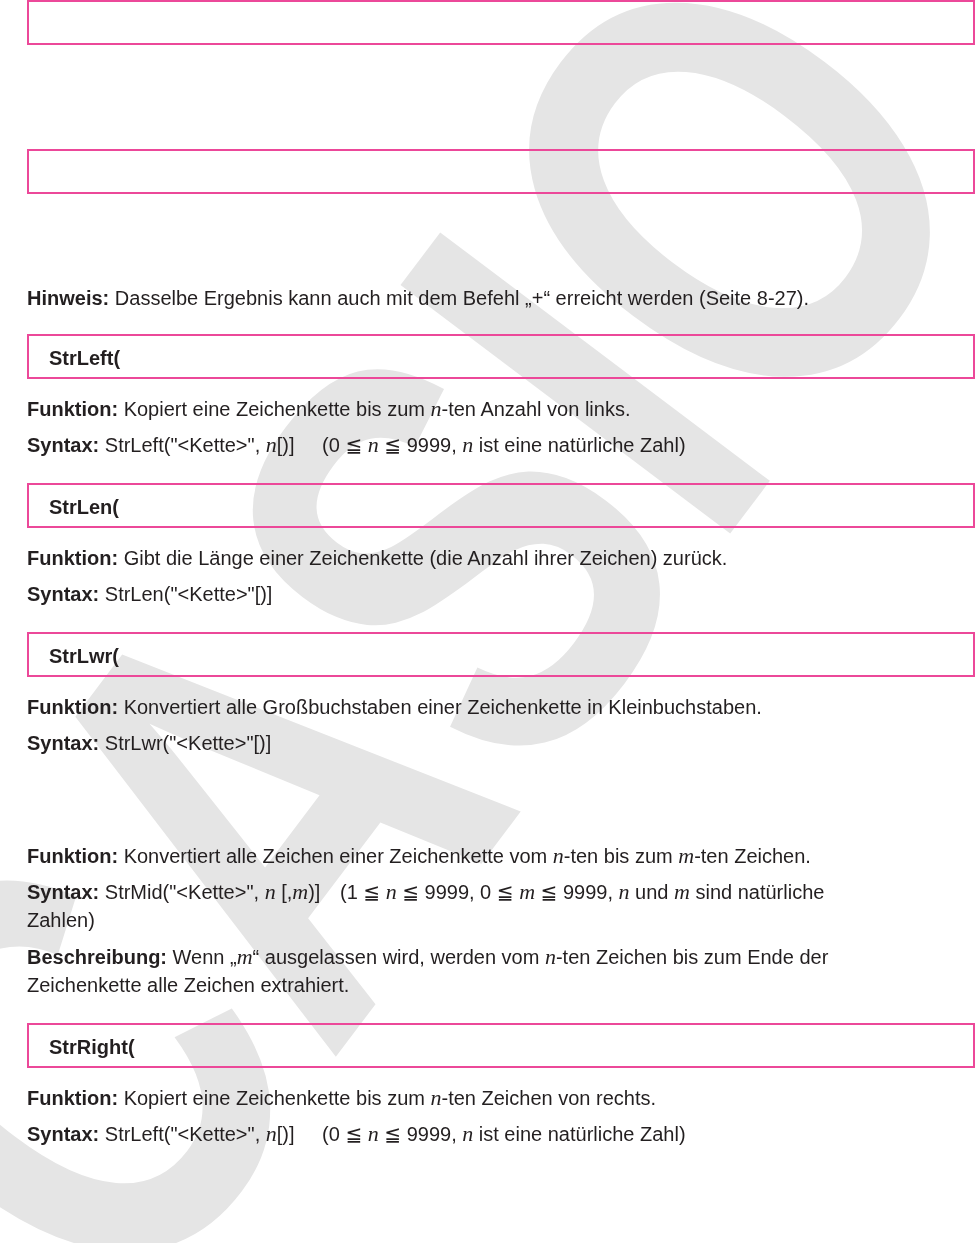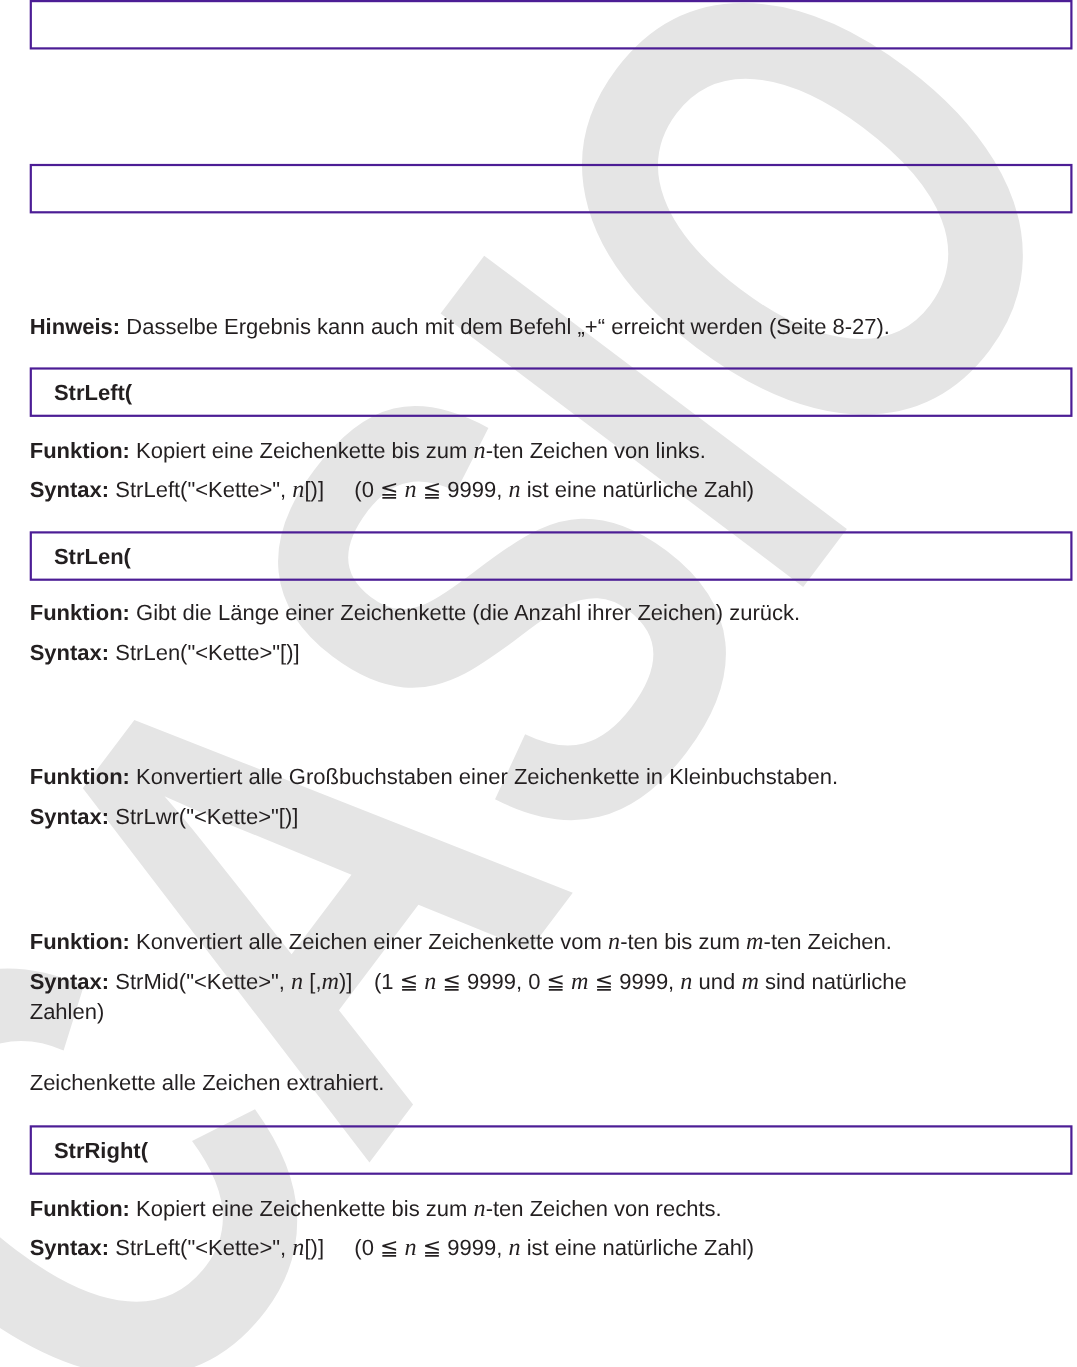--- a/index.html
+++ b/index.html
@@ -1,20 +1,20 @@
 <!DOCTYPE html>
 <html><head>
 <meta charset="utf-8">
 <style>
   html, body { margin: 0; padding: 0; background: #ffffff; }
   body { width: 979px; height: 1243px; position: relative; overflow: hidden;
          font-family: "Liberation Sans", sans-serif; color: #231f20; }
   .watermark { position: absolute; left: 0; top: 0; width: 979px; height: 1243px; z-index: 0; pointer-events: none; }
   .content { position: absolute; left: 0; top: 0; width: 869px; height: 1243px; z-index: 1; }
-  .box { position: absolute; left: 27px; width: 948px; border: 2px solid #4c1d95; box-sizing: border-box; background: transparent; }
+  .box { position: absolute; left: 27px; width: 948px; border: 2px solid #ec4899; box-sizing: border-box; background: transparent; }
   .box.empty { height: 45px; }
   .cmd { height: 45px; }
   .cmd .name { position: absolute; left: 20px; top: 11px; font-weight: bold; font-size: 20px; }
   .line { position: absolute; left: 27px; font-size: 20px; white-space: nowrap; line-height: 24px; }
   .line b { font-weight: bold; }
   .var { font-family: "Liberation Serif", serif; font-style: italic; font-size: 22px; }
   .cond { margin-left: 22px; }
 </style>
 </head>
 <body>
@@ -31,40 +31,43 @@
   <div class="line" style="top:286px;">
     <b>Hinweis:</b>
     <span>Dasselbe Ergebnis kann auch mit dem Befehl „+“ erreicht werden (Seite 8-27).</span>
   </div>
 
   <div class="box cmd" style="top:334px;">
     <span class="name">StrLeft(</span>
   </div>
   <div class="line" style="top:397px;">
     <b>Funktion:</b>
-    <span>Kopiert eine Zeichenkette bis zum </span><span class="var">n</span><span>-ten Zeichen von links.</span>
+    <span>Kopiert eine Zeichenkette bis zum </span><span class="var">n</span><span>-ten Anzahl von links.</span>
   </div>
   <div class="line" style="top:433px;">
     <b>Syntax:</b>
     <span>StrLeft("&lt;Kette&gt;", </span><span class="var">n</span><span>[)]</span>
     <span class="cond"><span>(0 ≦ </span><span class="var">n</span><span> ≦ 9999, </span><span class="var">n</span><span> ist eine natürliche Zahl)</span></span>
   </div>
 
   <div class="box cmd" style="top:483px;">
     <span class="name">StrLen(</span>
   </div>
   <div class="line" style="top:546px;">
     <b>Funktion:</b>
     <span>Gibt die Länge einer Zeichenkette (die Anzahl ihrer Zeichen) zurück.</span>
   </div>
   <div class="line" style="top:582px;">
     <b>Syntax:</b>
     <span>StrLen("&lt;Kette&gt;"[)]</span>
   </div>
 
+  <div class="box cmd" style="top:632px;">
+    <span class="name">StrLwr(</span>
+  </div>
   <div class="line" style="top:695px;">
     <b>Funktion:</b>
     <span>Konvertiert alle Großbuchstaben einer Zeichenkette in Kleinbuchstaben.</span>
   </div>
   <div class="line" style="top:731px;">
     <b>Syntax:</b>
     <span>StrLwr("&lt;Kette&gt;"[)]</span>
   </div>
 
   <div class="line" style="top:844px;">
@@ -72,20 +75,24 @@
     <span>Konvertiert alle Zeichen einer Zeichenkette vom </span><span class="var">n</span><span>-ten bis zum </span><span class="var">m</span><span>-ten Zeichen.</span>
   </div>
   <div class="line" style="top:880px;">
     <b>Syntax:</b>
     <span>StrMid("&lt;Kette&gt;", </span><span class="var">n</span><span> [,</span><span class="var">m</span><span>)]</span>
     <span style="margin-left:14px;"><span>(1 ≦ </span><span class="var">n</span><span> ≦ 9999, 0 ≦ </span><span class="var">m</span><span> ≦ 9999, </span><span class="var">n</span><span> und </span><span class="var">m</span><span> sind natürliche</span></span>
   </div>
   <div class="line" style="top:908px;">
     <span>Zahlen)</span>
   </div>
+  <div class="line" style="top:945px;">
+    <b>Beschreibung:</b>
+    <span>Wenn „</span><span class="var">m</span><span>“ ausgelassen wird, werden vom </span><span class="var">n</span><span>-ten Zeichen bis zum Ende der</span>
+  </div>
   <div class="line" style="top:973px;">
     <span>Zeichenkette alle Zeichen extrahiert.</span>
   </div>
 
   <div class="box cmd" style="top:1023px;text-align:right;">
     <span class="name">StrRight(</span>
   </div>
   <div class="line" style="top:1086px;">
     <b>Funktion:</b>
     <span>Kopiert eine Zeichenkette bis zum </span><span class="var">n</span><span>-ten Zeichen von rechts.</span>

